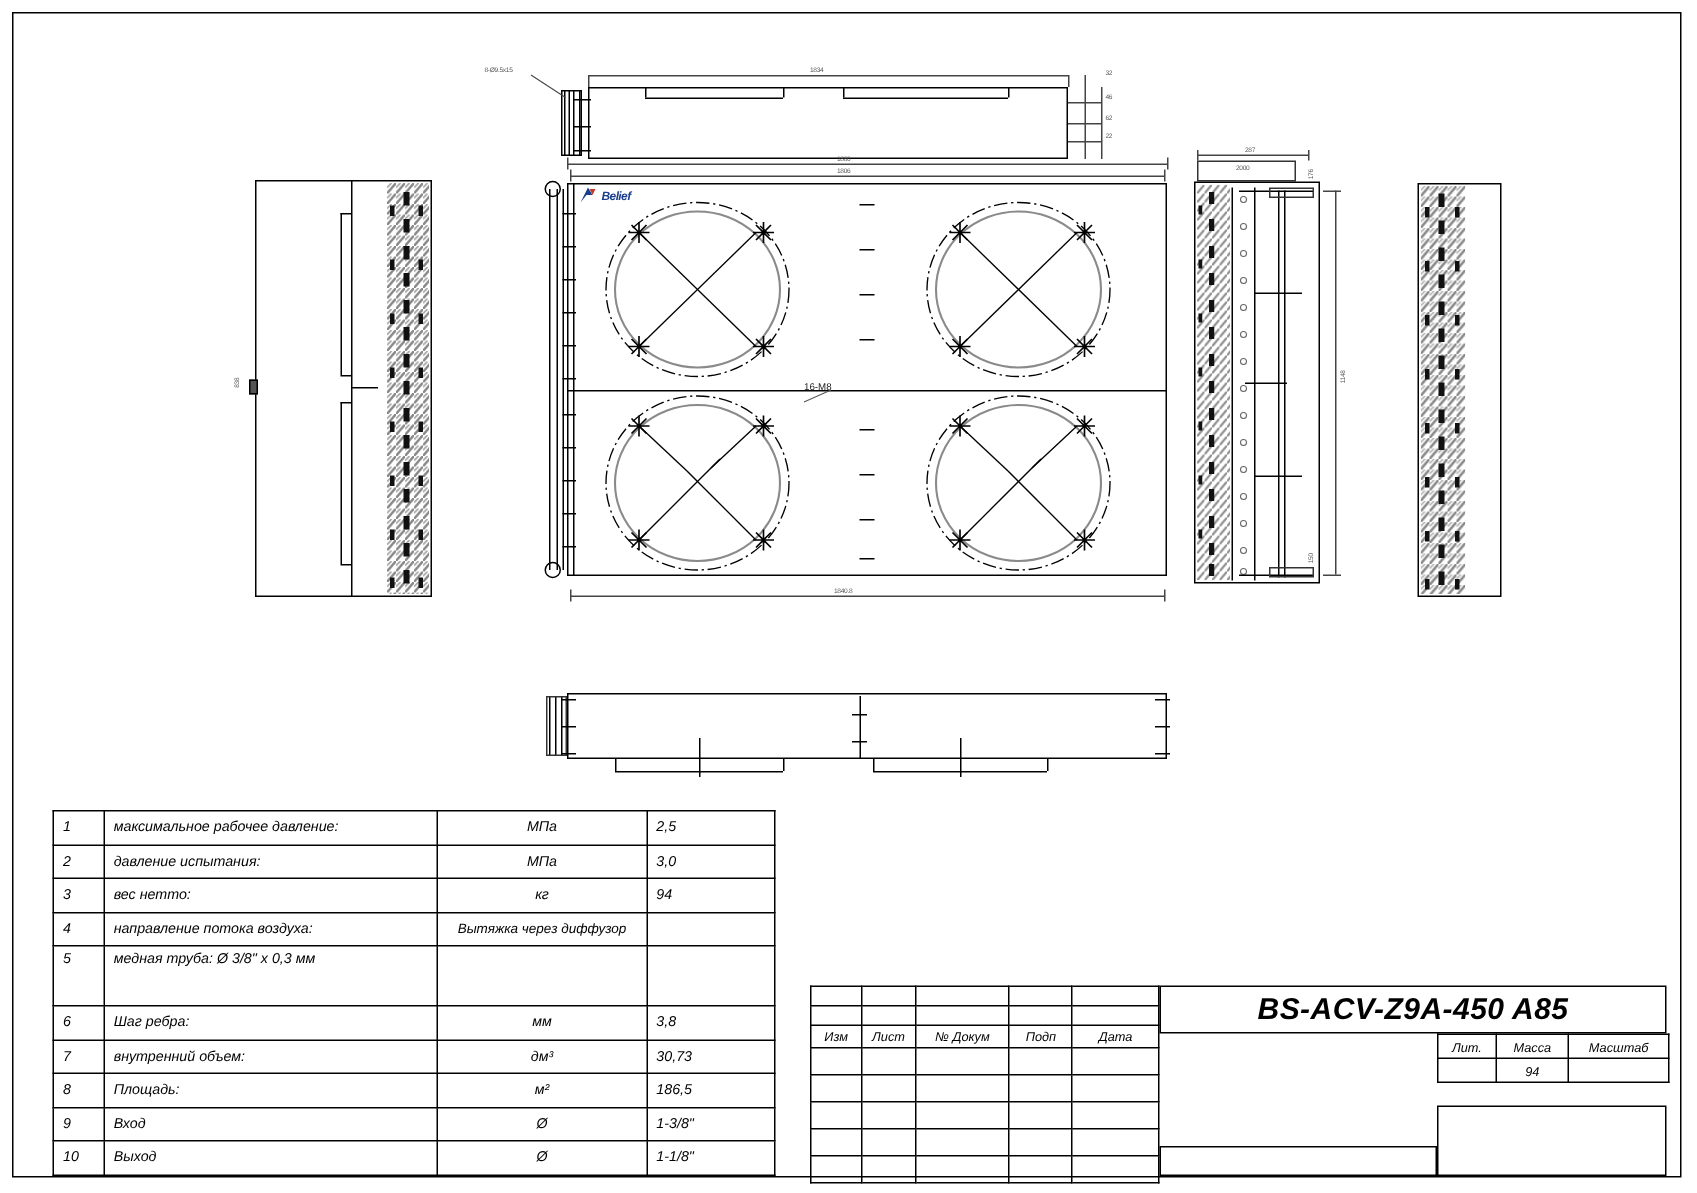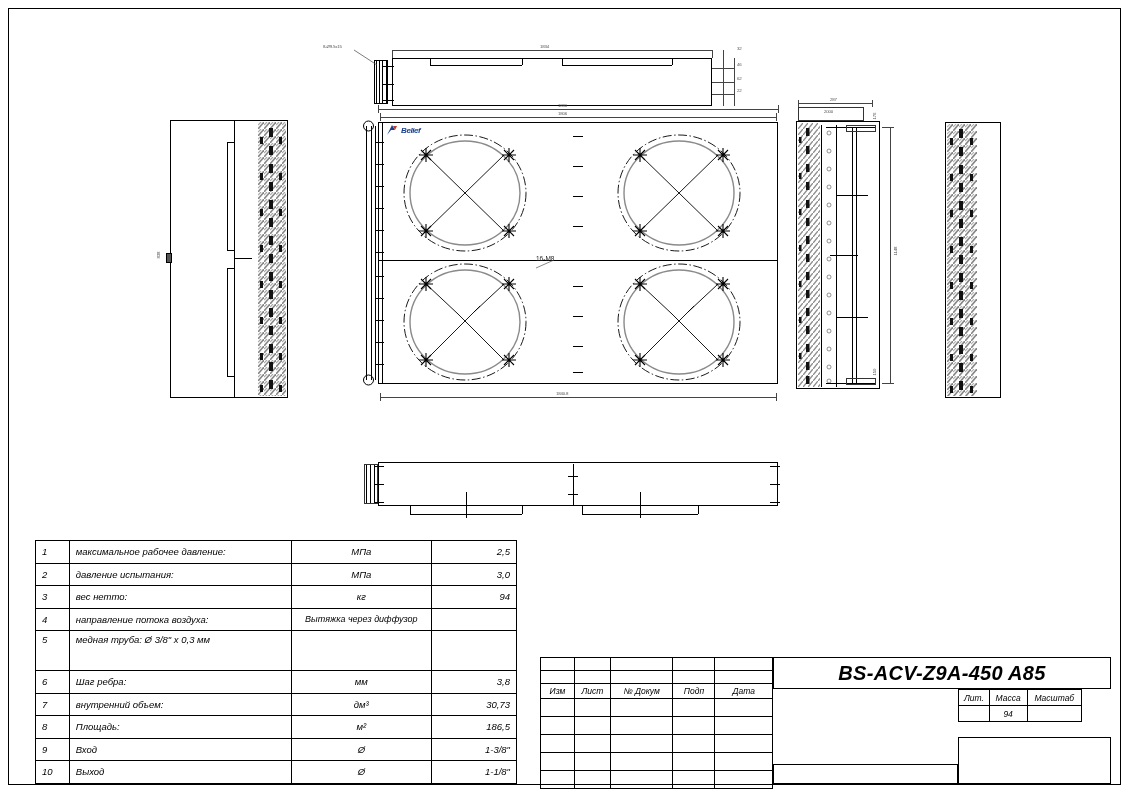--- a/index.html
+++ b/index.html
@@ -28,21 +28,21 @@
   
   .logo{position:absolute;display:flex;align-items:center;font-style:italic;font-weight:bold;}
 
   
   #spec{position:absolute;left:35px;top:540px;width:482px;border-collapse:collapse;
         font-family:"Liberation Sans",sans-serif;font-style:italic;font-size:9.5px;}
   #spec td{border:1px solid #000;padding:0 6px;height:21.5px;color:#000;}
   #spec td.num{width:22px;text-align:left;}
   #spec td.nm{width:226px;text-align:left;}
   #spec td.un{width:136px;text-align:center;}
-  #spec td.vl2{width:78px;text-align:right;}
+  #spec td.vl2{width:78px;text-align:left;}
   #spec td.hdr{text-align:center;}
   #spec tr.tall td{height:36px;vertical-align:top;padding-top:3px;}
   #spec tr.head td{height:22px;}
 
   
   #tblock{position:absolute;left:540px;top:657px;width:571px;height:130px;}
   #tblock table{border-collapse:collapse;font-family:"Liberation Sans",sans-serif;font-style:italic;}
   .tb{position:absolute;border-collapse:collapse;}
   .tb td{border:1px solid #000;font-size:8.5px;text-align:center;color:#000;}
 
@@ -577,21 +577,21 @@
           <td></td>
         </tr>
       </tbody>
     </table>
 
     <div class="box" style="left:233px;top:0;width:338px;height:32px;display:flex;align-items:center;justify-content:center;">
       <span class="drawno">BS-ACV-Z9A-450 A85</span>
     </div>
 
 
-    <table class="tb" style="left:418px;top:32px;width:124px;">
+    <table class="tb" style="left:418px;top:32px;width:155px;">
       <tbody>
         <tr>
           <td style="width:38px;height:13px;">Лит.</td>
           <td style="width:48px;">Масса</td>
           <td style="width:67px;margin-left:28px;">Масштаб</td>
         </tr>
         <tr>
           <td style="height:13px;"></td>
           <td>94</td>
           <td></td>

